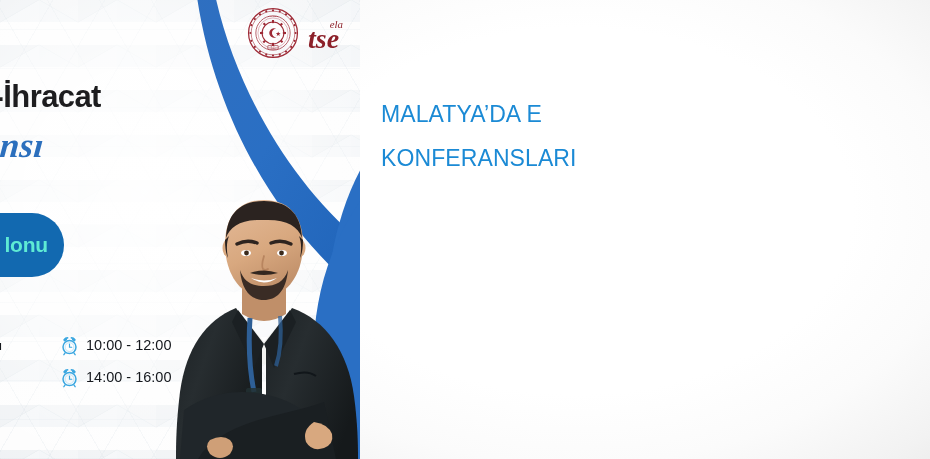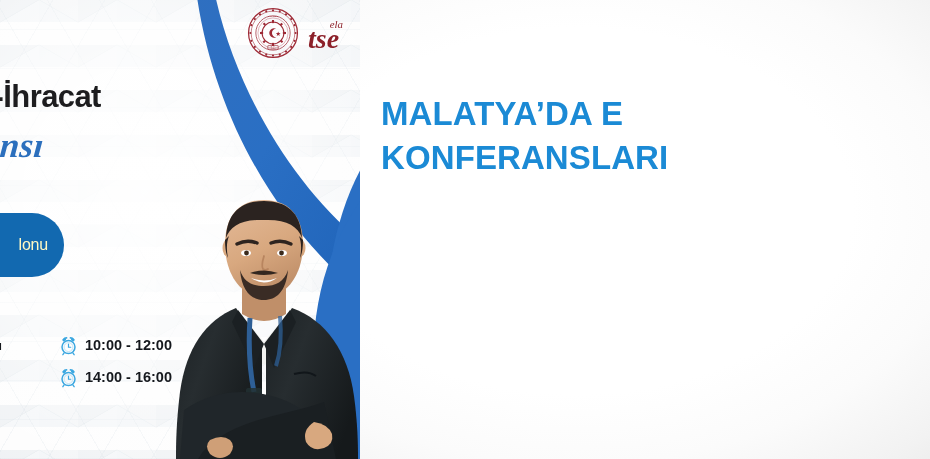--- a/index.html
+++ b/index.html
@@ -36,22 +36,22 @@
         #e6e6e6 88%,
         #dedede 100%);
   }
 
   .headline {
     position: absolute;
     left: 21px;
     top: 92px;
     width: 540px;
     font-family: "Liberation Sans", sans-serif;
-    font-weight: bold;
-    font-size: 33px;
+    font-weight: normal;
+    font-size: 23px;
     line-height: 44px;
     letter-spacing: 0.1px;
     color: #1b8ad5;
   }
   .headline .hl-line {
     display: block;
     white-space: nowrap;
   }
 
   
@@ -152,23 +152,23 @@
     height: 64px;
     border-radius: 34px;
     background: #1269b0;
     display: flex;
     align-items: center;
     justify-content: flex-end;
     padding-right: 16px;
     box-sizing: border-box;
   }
   .venue-pill-label {
-    color: #fef9c3;
-    font-weight: normal;
-    font-size: 16px;
+    color: #5eead4;
+    font-weight: bold;
+    font-size: 21px;
     letter-spacing: -0.2px;
     white-space: nowrap;
   }
 
   
   .schedule {
     position: absolute;
     left: -58px;
     top: 329px;
     width: 230px;
@@ -186,21 +186,21 @@
     white-space: nowrap;
     text-align: left;
   }
   .clock-icon {
     width: 19px;
     height: 21px;
     margin: 0 7px 0 2px;
     flex: none;
   }
   .sched-time {
-    font-weight: bold;
+    font-weight: normal;
     font-size: 14.5px;
     color: #15181d;
     white-space: nowrap;
   }
 
   
   .speaker {
     position: absolute;
     left: 176px;
     top: 196px;

